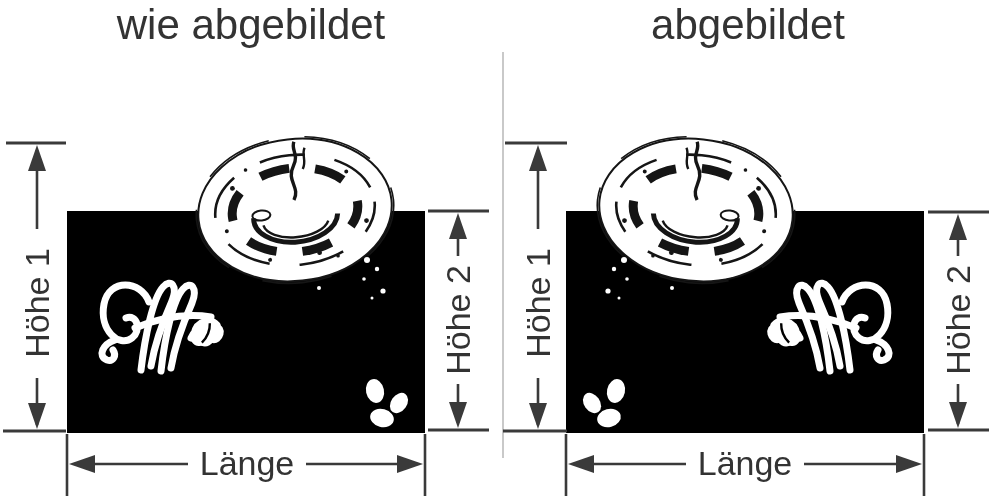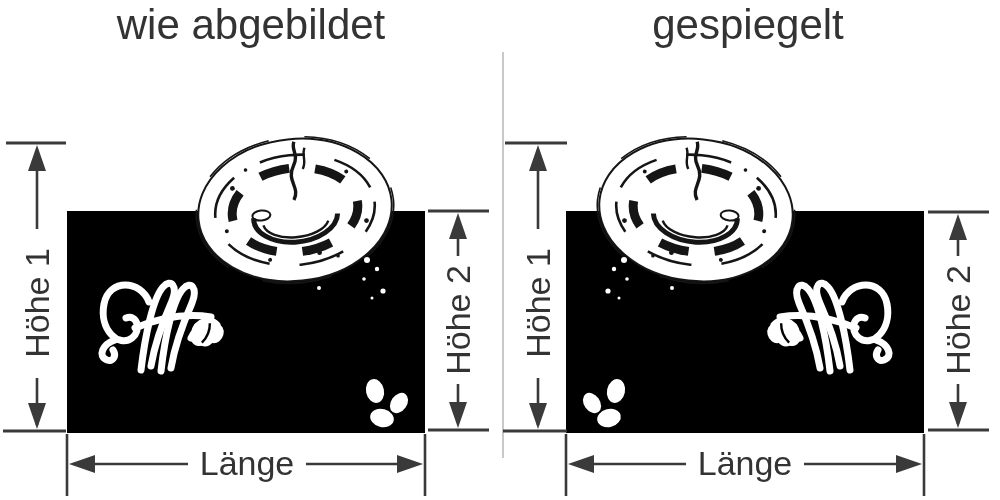--- a/index.html
+++ b/index.html
@@ -32,21 +32,21 @@
   .ink { stroke:#151515; fill:none; }
   .motif { stroke:var(--motif_color,#fff); fill:none; stroke-linecap:round; stroke-linejoin:round; }
   .motif-fill { fill:var(--motif_color,#fff); }
 </style>
 </head>
 <body>
 
 <div class="stage">
 
   <span class="header-label" style="left:251px">wie abgebildet</span>
-  <span class="header-label" style="left:748px">gespiegelt</span>
+  <span class="header-label" style="left:748px">abgebildet</span>
 
   <div class="divider"></div>
 
   <svg class="layer" style="left:67px; top:138px" width="358" height="295" viewBox="0 0 358 295">
     <g id="coffee-art">
       <rect class="panel" x="0" y="73" width="358" height="222"></rect>
 
       <g transform="translate(228,72) rotate(-6)">
         <ellipse rx="97" ry="71" fill="#ffffff" stroke="#151515" stroke-width="2"></ellipse>
         <ellipse class="ink" rx="99" ry="73" stroke-width="1.6" stroke-dasharray="70 36"></ellipse>

